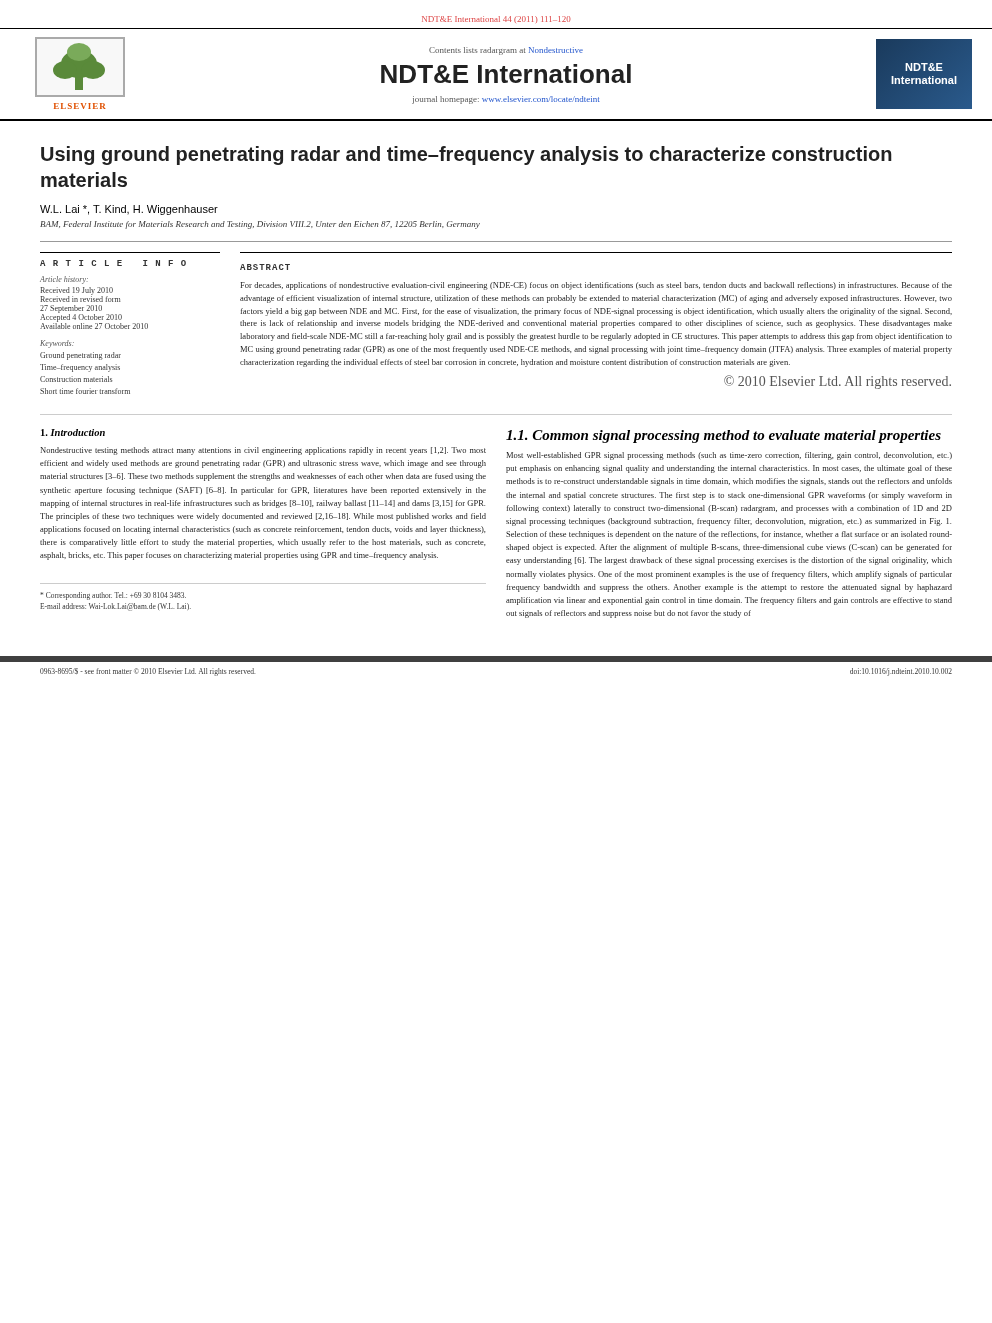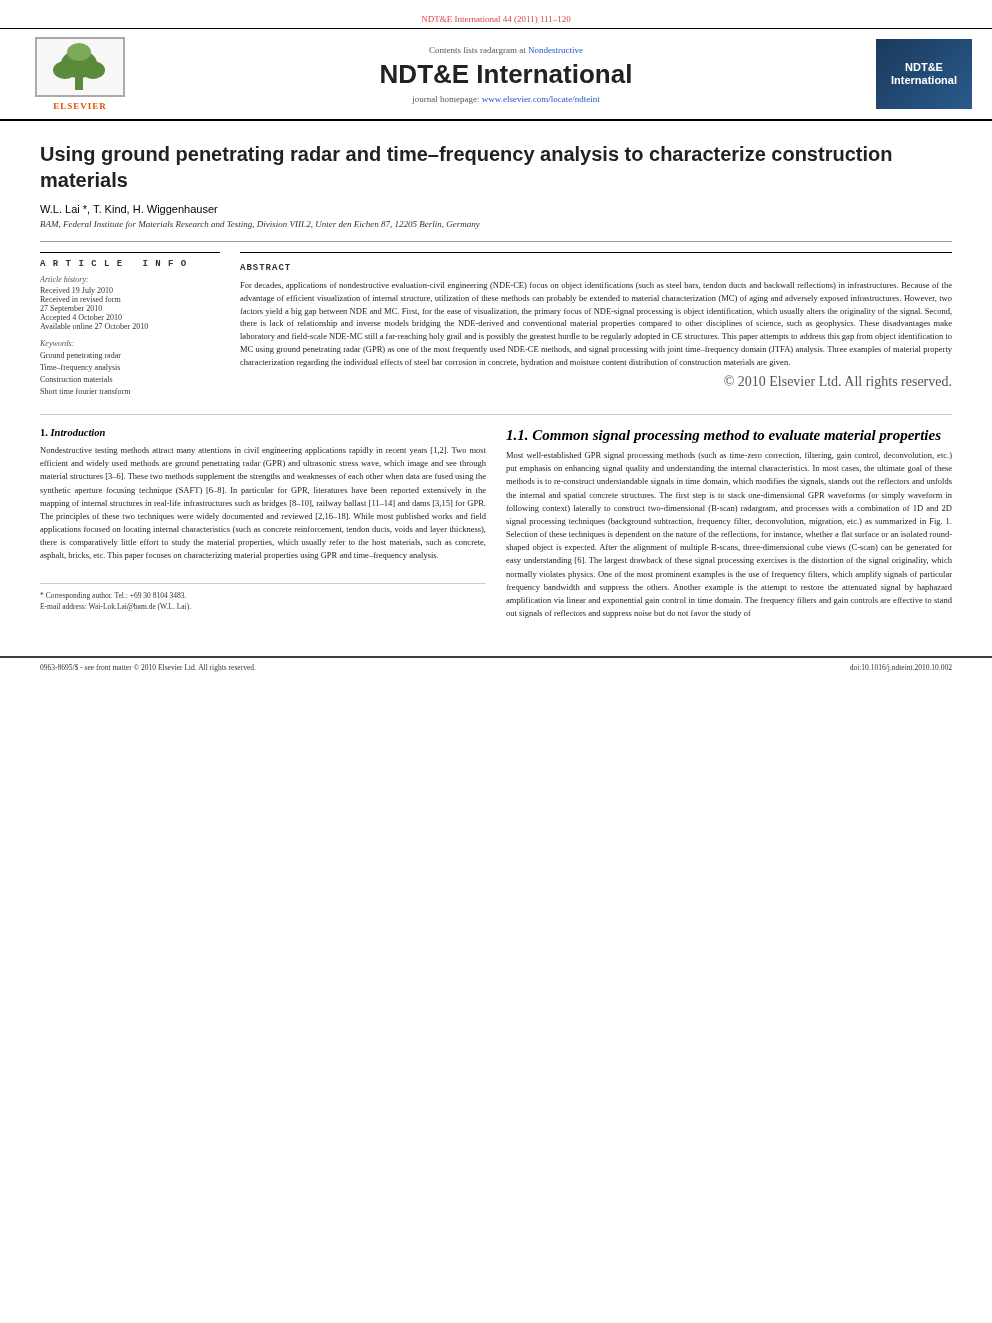--- a/index.html
+++ b/index.html
@@ -259,21 +259,21 @@
       padding-top: 6px;
     }
     .footnote-text {
       font-size: 7.5px;
       color: #333;
       line-height: 1.5;
     }
 
     
     .page-footer {
-      border-top: 2px solid #404040;
+      border-top: 6px solid #404040;
       margin-top: 10px;
       padding-top: 5px;
       display: flex;
       justify-content: space-between;
       padding: 5px 40px 5px 40px;
     }
     .footer-text {
       font-size: 7.5px;
       color: #333;
     }

